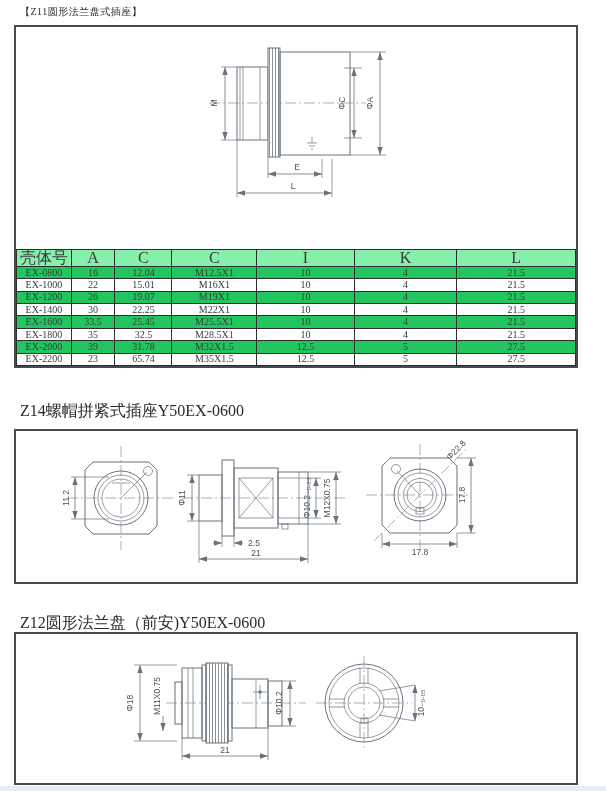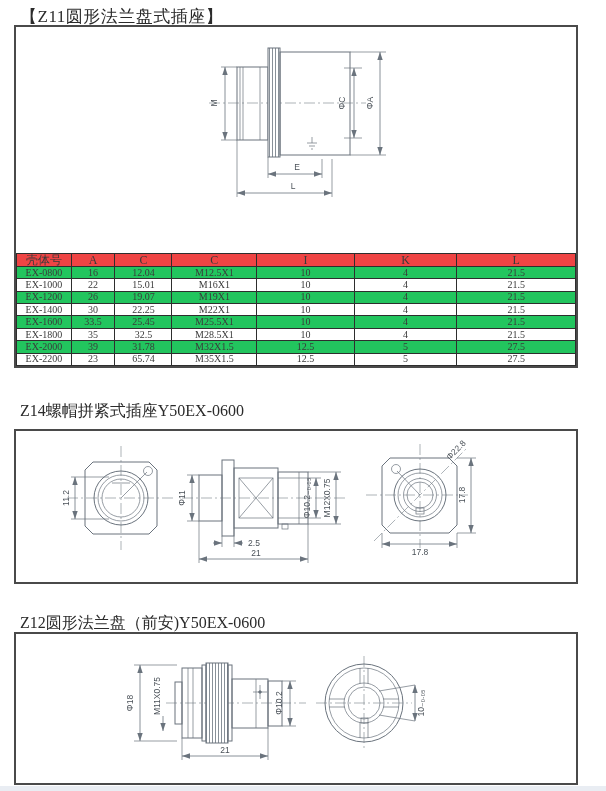--- a/index.html
+++ b/index.html
@@ -1,33 +1,33 @@
 <!DOCTYPE html>
 <html><head>
 <meta charset="utf-8">
 <style>
   html,body{margin:0;padding:0;}
   body{
     width:606px;height:791px;position:relative;background:#ffffff;
     font-family:"Liberation Serif","DejaVu Serif",serif;color:#2b2b2b;overflow:hidden;
   }
-  .page-title{position:absolute;left:20px;top:5px;font-size:17px;letter-spacing:.5px;white-space:nowrap;}
+  .page-title{position:absolute;left:20px;top:5px;font-size:10px;letter-spacing:.5px;white-space:nowrap;}
   .section-label{position:absolute;left:20px;font-size:16px;white-space:nowrap;}
   #z14-label{top:401px;}
   #z12-label{top:601px;margin-top:12px;}
   .panel{position:absolute;left:14px;width:564px;border:2px solid #4a4a4a;box-sizing:border-box;background:#fff;}
   #z11-panel{top:25px;height:343px;}
   #z14-panel{top:429px;height:155px;}
   #z12-panel{top:632px;height:153px;}
   .shell-table{border-collapse:collapse;position:absolute;left:0;bottom:0;width:560px;table-layout:fixed;}
   .shell-table th,.shell-table td{
     border:1px solid #2e2e2e;font-size:10px;font-weight:normal;text-align:center;
     height:11.4px;padding:0;line-height:1;color:#3a3a3a;overflow:hidden;white-space:nowrap;
   }
-  .shell-table thead th{background:#ef4444;font-size:12px;}
+  .shell-table thead th{background:#86efac;font-size:16px;}
   .shell-table tr.alt td{background:#22c55e;}
   svg text{font-family:"Liberation Sans","DejaVu Sans",sans-serif;font-size:8.5px;fill:#4a5158;}
   svg .ol{fill:none;stroke:#6a737d;stroke-width:1;}
   svg .thin{fill:none;stroke:#6a737d;stroke-width:.7;}
   svg .dim{fill:none;stroke:#6a737d;stroke-width:.8;}
   svg .cl{fill:none;stroke:#8a929a;stroke-width:.7;stroke-dasharray:11 3 2 3;}
   .footer-strip{position:absolute;left:0;top:786px;width:606px;height:5px;background:#e9edf3;}
 </style>
 </head>
 <body>

